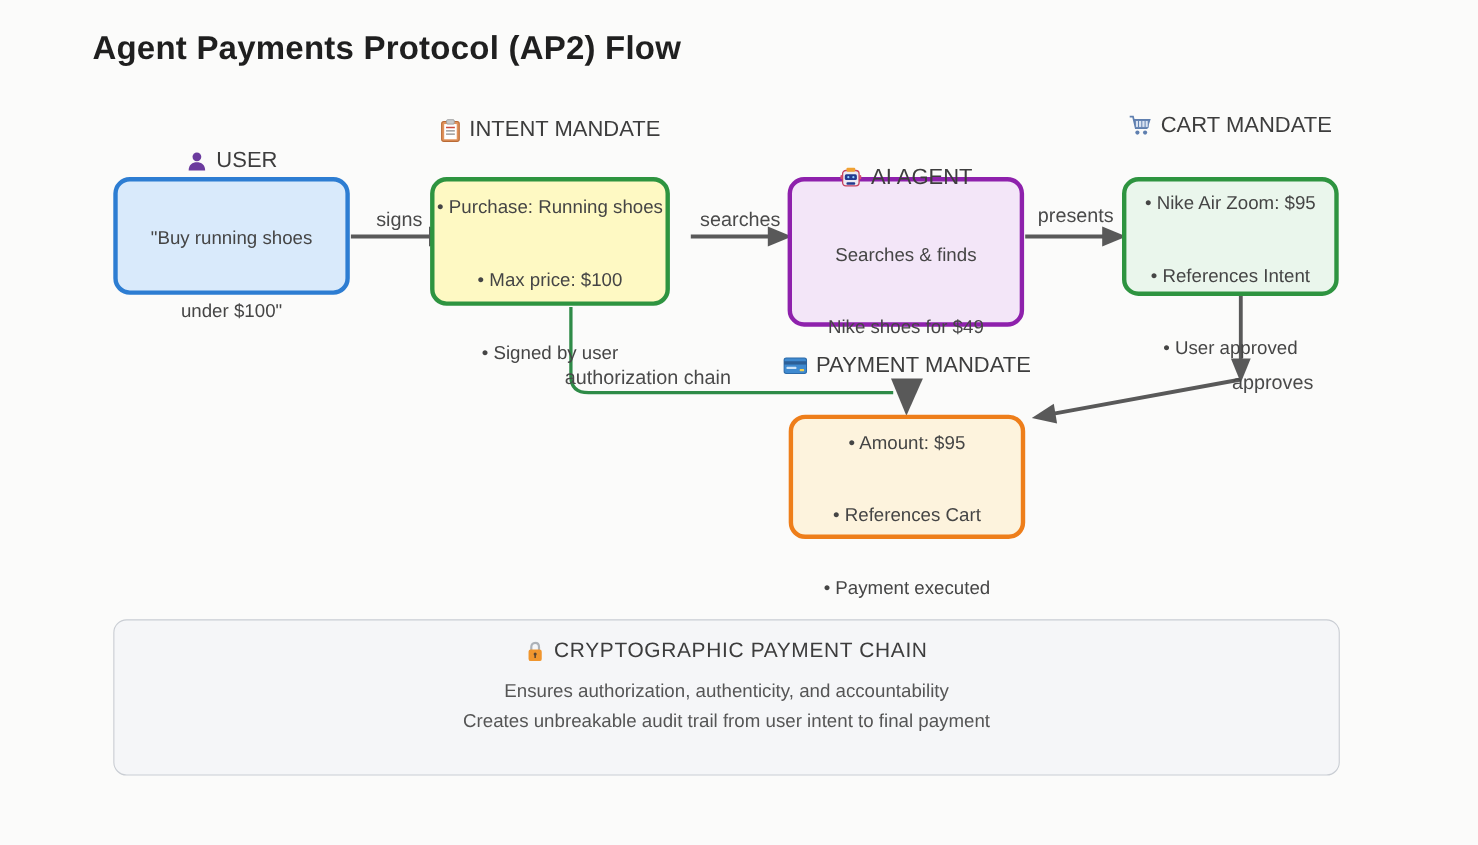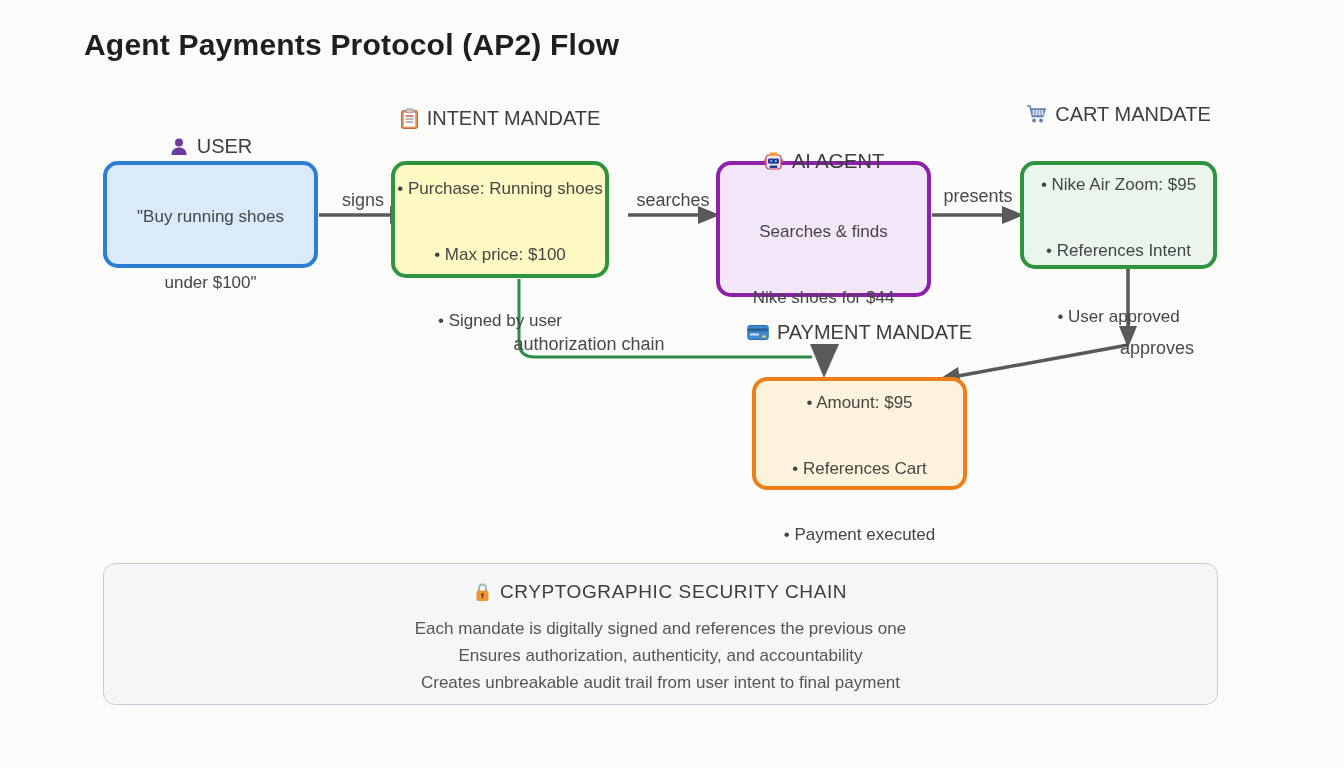--- a/index.html
+++ b/index.html
@@ -43,21 +43,21 @@
     white-space:nowrap;
   }
   .node-line{
     font-size:17px;line-height:22px;color:#454545;
     white-space:nowrap;
   }
   .node-user{left:103px;top:161px;width:215px;height:107px;background:#d9eafb;border:4px solid #2d7dd2;}
   .node-intent{left:391px;top:161px;width:218px;height:117px;background:#fef9c3;border:4px solid #2e9440;}
   .node-agent{left:716px;top:161px;width:215px;height:136px;background:#f3e6f8;border:4px solid #8e21ac;}
   .node-cart{left:1020px;top:161px;width:197px;height:108px;background:#eaf6ec;border:4px solid #2e9440;}
-  .node-payment{left:752px;top:377px;width:215px;height:113px;background:#fdf3dd;border:4px solid #ee7e1a;text-align:right;}
+  .node-payment{left:717px;top:377px;width:215px;height:113px;background:#fdf3dd;border:4px solid #ee7e1a;text-align:right;}
   .edges{
     position:absolute;left:0;top:0;width:1344px;height:768px;
     pointer-events:none;
   }
   .edge-label{
     position:absolute;
     transform:translate(-50%,-50%);
     font-size:18px;color:#4a4a4a;
     white-space:nowrap;
   }
@@ -168,21 +168,21 @@
           <circle cx="8.2" cy="10.1" r="1" fill="#8fd1ff"></circle>
           <circle cx="12.8" cy="10.1" r="1" fill="#8fd1ff"></circle>
           <rect x="6.5" y="14.6" width="8" height="2.4" rx="1" fill="#223a8f"></rect>
           <rect x="1" y="8" width="2" height="4" rx="1" fill="#d7506e"></rect>
           <rect x="18" y="8" width="2" height="4" rx="1" fill="#d7506e"></rect>
         </svg>
       </span>
       <span>AI AGENT</span>
     </div>
     <div class="node-line">Searches &amp; finds</div>
-    <div class="node-line">Nike shoes for $44</div>
+    <div class="node-line">Nike shoes for $49</div>
   </div>
 
   <div class="node node-cart">
     <div class="node-title">
       <span class="icon">
         <svg width="21" height="20" viewBox="0 0 21 20">
           <path d="M1 2 L4 2 L6.5 12.5 L16.5 12.5 L19 5 L5 5" fill="none" stroke="#5f7faf" stroke-width="1.6"></path>
           <rect x="6.2" y="5.6" width="11.6" height="6.2" fill="#dbe4f2" stroke="#5f7faf" stroke-width="0.8"></rect>
           <line x1="9" y1="5.8" x2="9" y2="11.6" stroke="#5f7faf" stroke-width="0.9"></line>
           <line x1="12" y1="5.8" x2="12" y2="11.6" stroke="#5f7faf" stroke-width="0.9"></line>
@@ -218,22 +218,21 @@
   <div class="security">
     <div class="security-title">
       <span class="icon">
         <svg width="17" height="19" viewBox="0 0 17 19">
           <path d="M5 8 V5.2 C5 3 6.4 1.4 8.5 1.4 C10.6 1.4 12 3 12 5.2 V8" fill="none" stroke="#adb2b8" stroke-width="2"></path>
           <rect x="2.5" y="7.5" width="12" height="10.5" rx="2" fill="#f0962e"></rect>
           <circle cx="8.5" cy="11.6" r="1.4" fill="#5a4632"></circle>
           <rect x="7.8" y="12.2" width="1.4" height="3" fill="#5a4632"></rect>
         </svg>
       </span>
-      <span>CRYPTOGRAPHIC SECURITY CHAIN</span>
+      <span>CRYPTOGRAPHIC PAYMENT CHAIN</span>
     </div>
     <div class="security-lines">
-      <div>Each mandate is digitally signed and references the previous one</div>
       <div>Ensures authorization, authenticity, and accountability</div>
       <div>Creates unbreakable audit trail from user intent to final payment</div>
     </div>
   </div>
 
 </div>
 
 </body></html>

